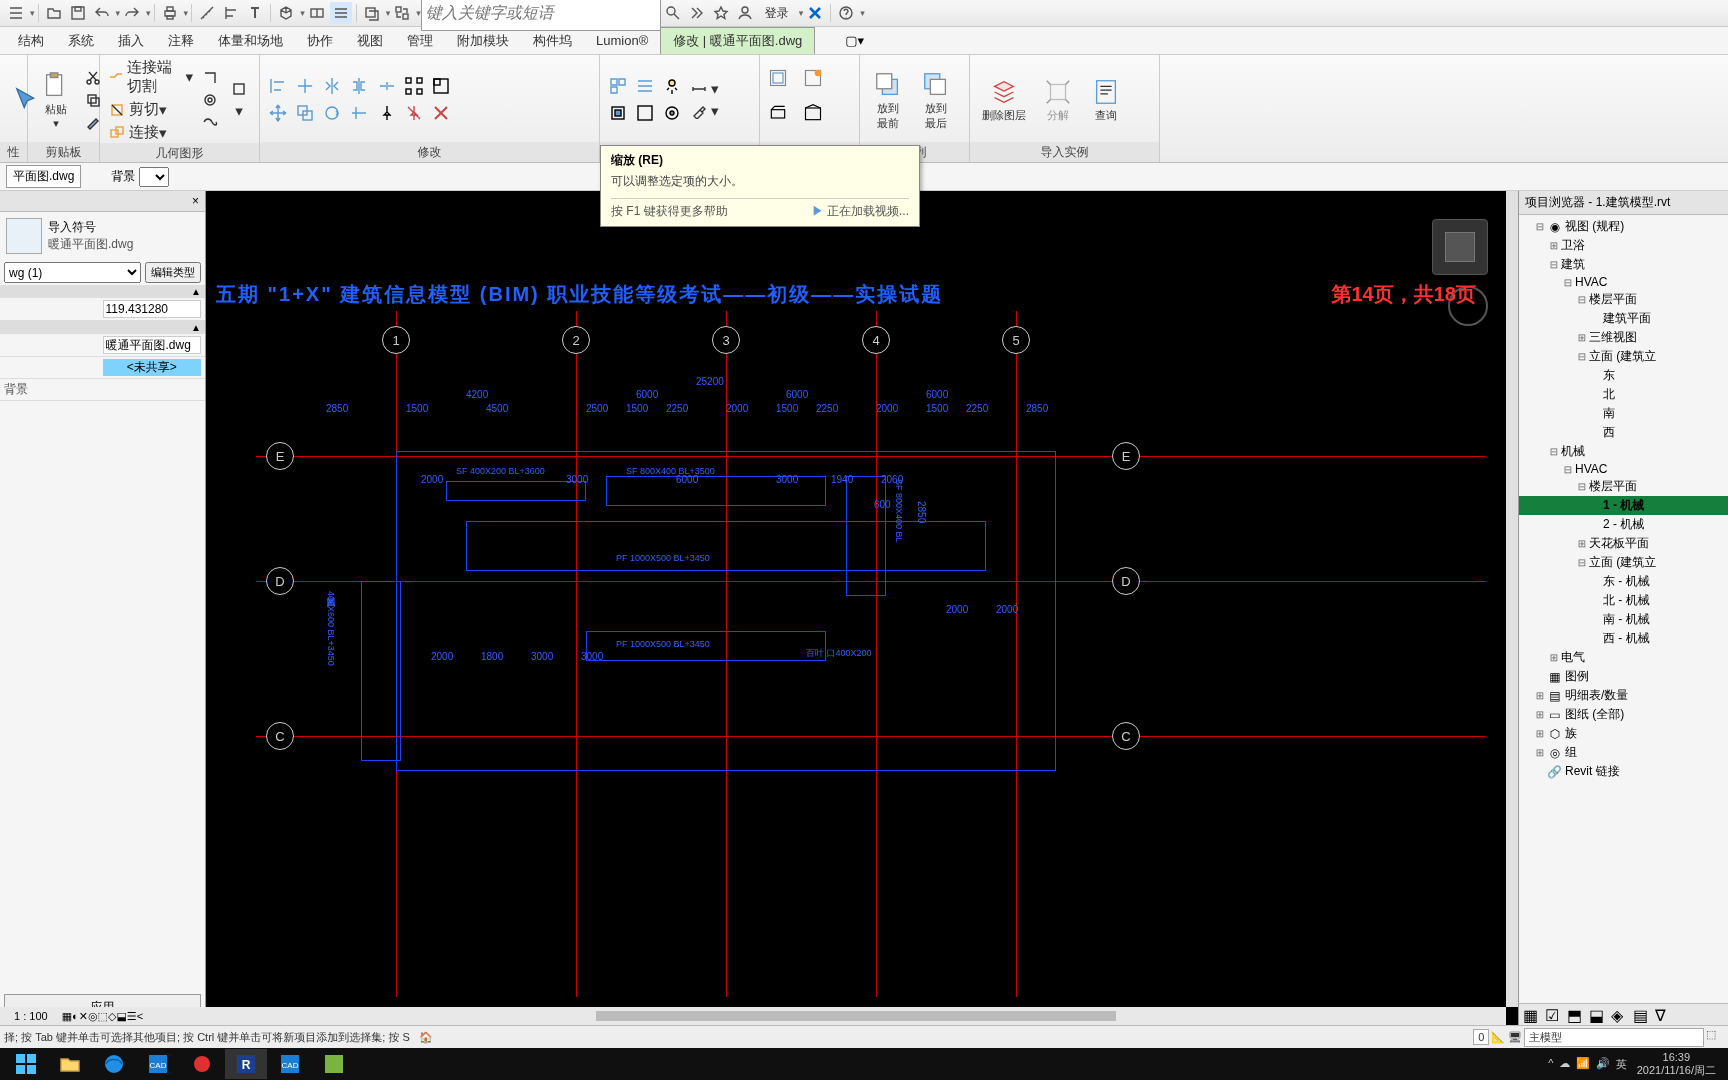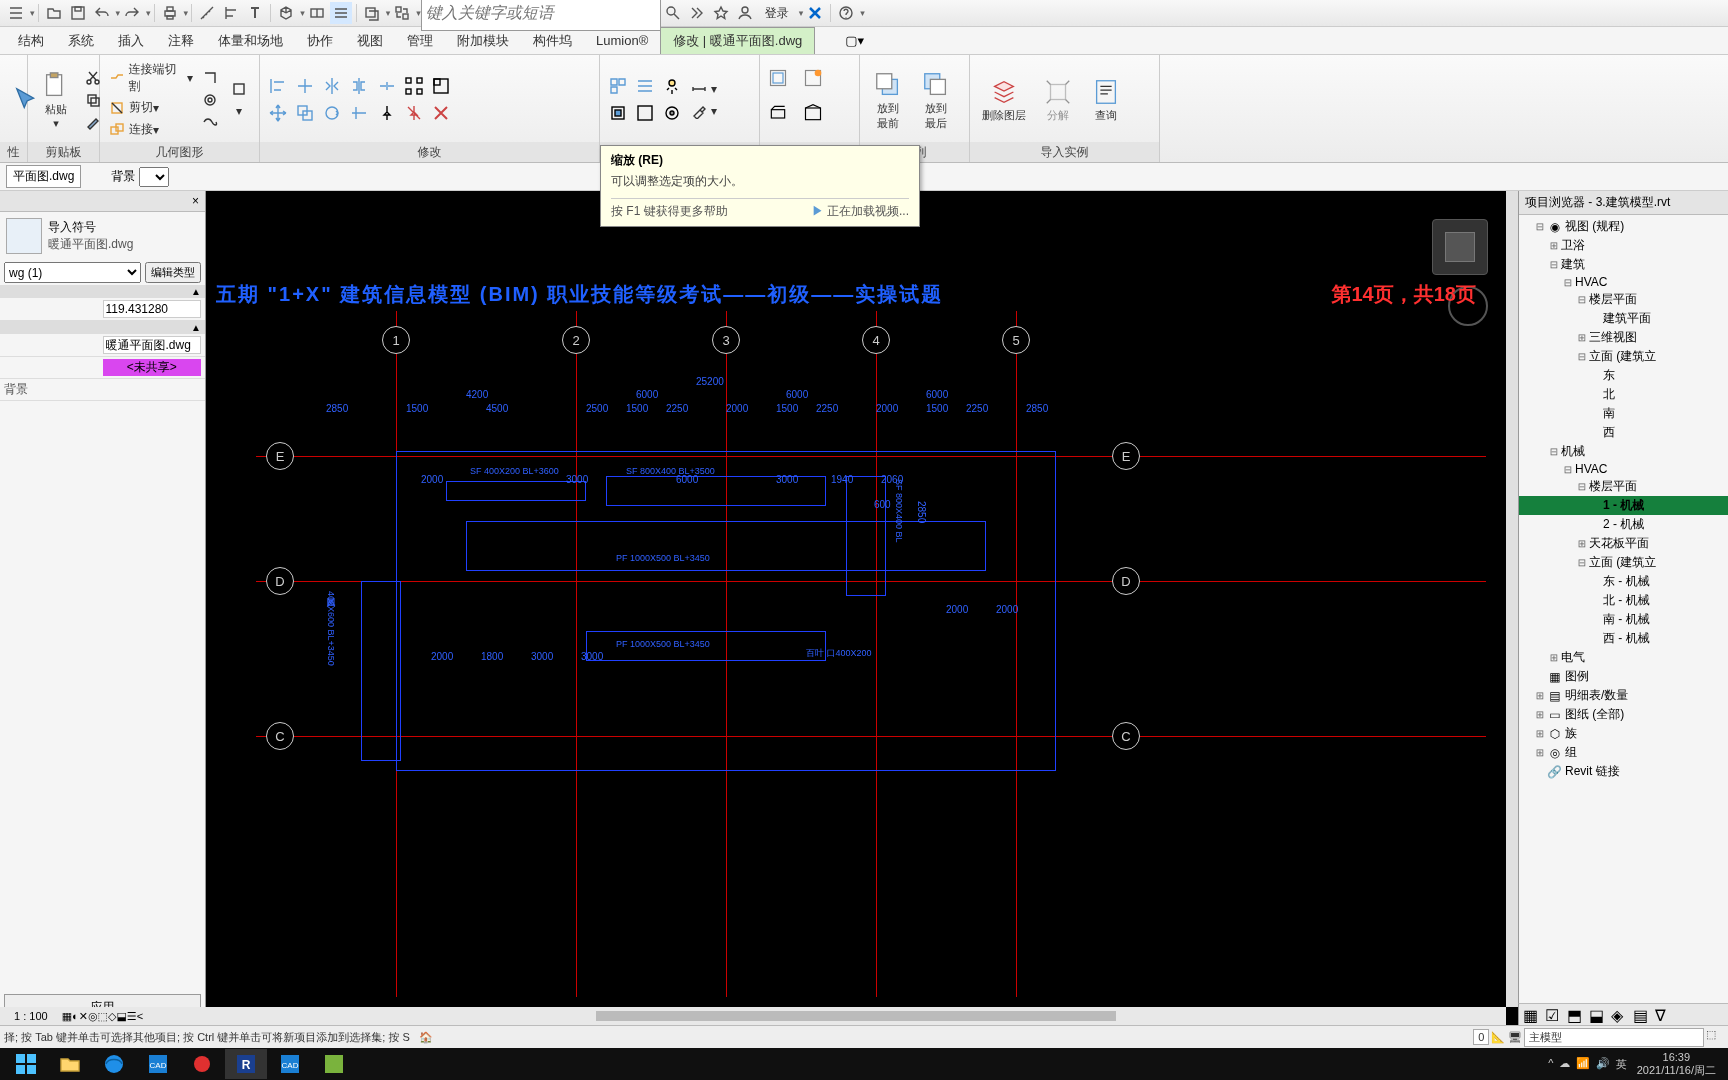--- a/index.html
+++ b/index.html
@@ -22,21 +22,21 @@
 
 
 .ribbon { height:108px; background:linear-gradient(#fafafa,#ececec); display:flex; border-bottom:1px solid #bbb; }
 .panel { border-right:1px solid #ccc; display:flex; flex-direction:column; padding:2px 6px 0; }
 .panel-body { flex:1; display:flex; align-items:center; gap:4px; }
 .panel-label { height:20px; font-size:12px; text-align:center; color:#444; background:#e4e4e4; margin:0 -6px; padding-top:2px; }
 .rbbtn { display:flex; flex-direction:column; align-items:center; padding:4px 6px; font-size:11px; color:#333; }
 .rbbtn .bic { width:32px; height:32px; display:flex; align-items:center; justify-content:center; }
 .rbbtn .bic svg { width:30px; height:30px; }
 .smallcol { display:flex; flex-direction:column; gap:2px; }
-.smallbtn { display:flex; align-items:center; font-size:12px; padding:1px 2px; color:#333; }
+.smallbtn { display:flex; align-items:center; font-size:15px; padding:1px 2px; color:#333; }
 .smallbtn .sic { width:18px; height:18px; display:inline-flex; align-items:center; justify-content:center; margin-right:3px; }
 .smallbtn .sic svg { width:16px; height:16px; }
 .grid-icons { display:grid; grid-template-columns:repeat(4,24px); grid-auto-rows:24px; gap:3px; }
 .grid-icons .gi { width:24px; height:24px; display:flex; align-items:center; justify-content:center; }
 .grid-icons .gi svg { width:20px; height:20px; }
 
 
 .typesel { height:28px; background:#f5f5f5; display:flex; align-items:center; padding:0 6px; font-size:12px; border-bottom:1px solid #ccc; }
 .typesel .box { background:#fff; border:1px solid #999; padding:2px 6px; }
 .typesel .lbl { margin-left:30px; }
@@ -651,21 +651,21 @@
         <span class="k"></span>
         <span class="v"><input value="119.431280" style=""></span>
       </div>
     <div style="background:#ddd;text-align:right;padding:1px 4px;font-size:10px">▲</div>
     <div class="row">
         <span class="k"></span>
         <span class="v"><input value="暖通平面图.dwg" style=""></span>
       </div>
     <div class="row">
         <span class="k"></span>
-        <span class="v" style="text-align:center;background:#d946ef">&lt;未共享&gt;</span>
+        <span class="v" style="text-align:center;background:#7dd3fc">&lt;未共享&gt;</span>
       </div>
     <div class="row">
         <span class="k">背景</span>
         <span class="v"></span>
       </div>
     <div style="flex:1"></div>
     <div class="applybtn">应用</div>
     <div class="hscroll">
       <span style="padding:0 14px">1 : 100</span>
       <span class="gi">▦</span>
@@ -739,21 +739,21 @@
 
       <div style="position:absolute;left:190px;top:260px;width:660px;height:320px;border:1px solid #2040ff"></div>
 
       <div class="ductwork" style="left:240px;top:290px;width:140px;height:20px"></div>
       <div class="ductwork" style="left:400px;top:285px;width:220px;height:30px"></div>
       <div class="ductwork" style="left:640px;top:285px;width:40px;height:120px"></div>
       <div class="ductwork" style="left:260px;top:330px;width:520px;height:50px"></div>
       <div class="ductwork" style="left:380px;top:440px;width:240px;height:30px"></div>
       <div class="ductwork" style="left:155px;top:390px;width:40px;height:180px"></div>
 
-      <div class="eqtext" style="top:275px;left:264px">SF 400X200 BL+3600</div>
+      <div class="eqtext" style="top:275px;left:250px">SF 400X200 BL+3600</div>
       <div class="eqtext" style="top:275px;left:420px">SF 800X400 BL+3500</div>
       <div class="eqtext" style="top:288px;left:688px;writing-mode:vertical-rl">SF 800X400 BL</div>
       <div class="eqtext" style="top:362px;left:410px">PF 1000X500 BL+3450</div>
       <div class="eqtext" style="top:448px;left:410px">PF 1000X500 BL+3450</div>
       <div class="eqtext" style="top:400px;left:118px;writing-mode:vertical-rl">回风400X600 BL+3450</div>
       <div class="eqtext" style="top:456px;left:600px">百叶 口400X200</div>
 
       <div class="dimtext" style="top:283px;left:215px">2000</div>
       <div class="dimtext" style="top:283px;left:360px">3000</div>
       <div class="dimtext" style="top:283px;left:470px">6000</div>
@@ -769,21 +769,21 @@
       <div class="dimtext" style="top:308px;left:668px">600</div>
       <div class="dimtext" style="top:310px;left:710px;writing-mode:vertical-rl">2850</div>
     </div>
     <div class="vscroll"></div>
     <div class="hscroll">
         <div style="width:40%;height:10px;background:#bbb;margin-left:30%"></div>
       </div>
   </div>
 
   <div class="browser">
-    <div class="hdr">项目浏览器 - 3.建筑模型.rvt</div>
+    <div class="hdr">项目浏览器 - 1.建筑模型.rvt</div>
     <div class="tree" id="tree">
         <div class="tree-item ind1">
           <span class="tw">⊟</span>
           <span class="tic">◉</span>
           <span>视图 (规程)</span>
         </div>
         <div class="tree-item ind2">
           <span class="tw">⊞</span>
           <span>卫浴</span>
         </div>

